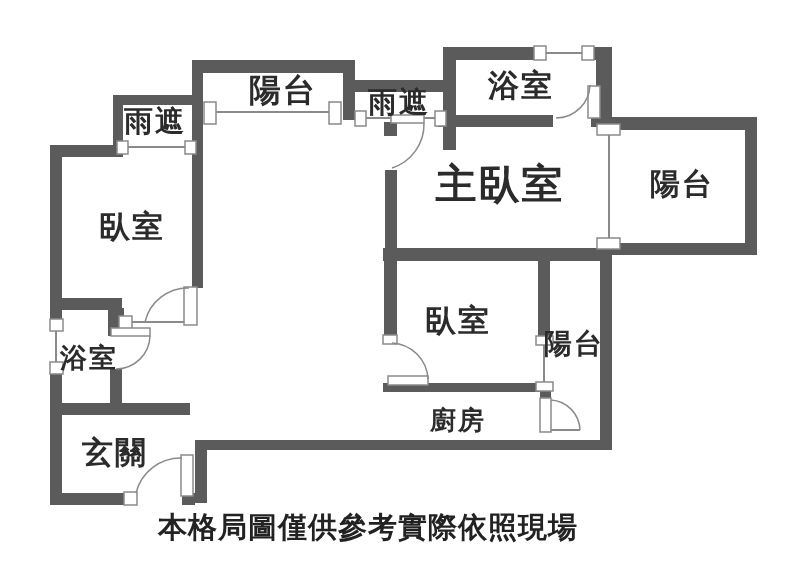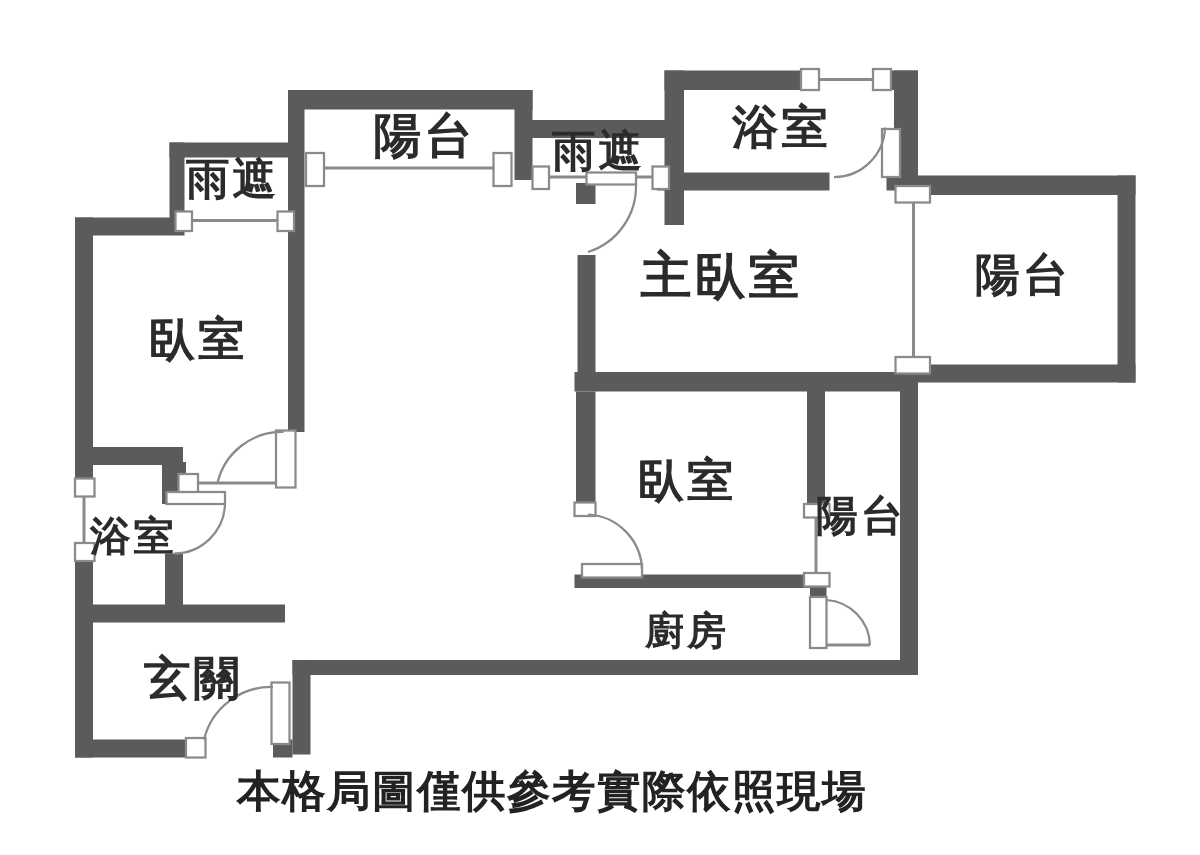--- a/index.html
+++ b/index.html
@@ -142,24 +142,24 @@
       <rect class="dp" x="540" y="398" width="11" height="34"></rect>
       <path class="da" d="M551 400 A31 31 0 0 1 580 430"></path>
       <line class="wl" x1="551" y1="430" x2="580" y2="430"></line>
     </g>
   </svg>
 
   <div class="room-label" style="left:155px;top:121px;font-size:29px">雨遮</div>
   <div class="room-label" style="left:283px;top:90px;font-size:32px">陽台</div>
   <div class="room-label" style="left:399px;top:102px;font-size:29px">雨遮</div>
   <div class="room-label" style="left:521px;top:85px;font-size:31px">浴室</div>
-  <div class="room-label" style="left:481px;top:184px;font-size:34px">主臥室</div>
+  <div class="room-label" style="left:500px;top:184px;font-size:41px">主臥室</div>
   <div class="room-label" style="left:682px;top:184px;font-size:30px">陽台</div>
   <div class="room-label" style="left:132px;top:226px;font-size:31px">臥室</div>
   <div class="room-label" style="left:458px;top:320px;font-size:31px">臥室</div>
   <div class="room-label" style="left:574px;top:344px;font-size:28px">陽台</div>
   <div class="room-label" style="left:89px;top:358px;font-size:27px">浴室</div>
   <div class="room-label" style="left:458px;top:420px;font-size:26px">廚房</div>
-  <div class="room-label" style="left:129px;top:452px;font-size:31px">玄關</div>
+  <div class="room-label" style="left:115px;top:452px;font-size:31px">玄關</div>
 
   <div class="caption" style="left:368px;top:528px">本格局圖僅供參考實際依照現場</div>
 
 </div>
 
 </body></html>

